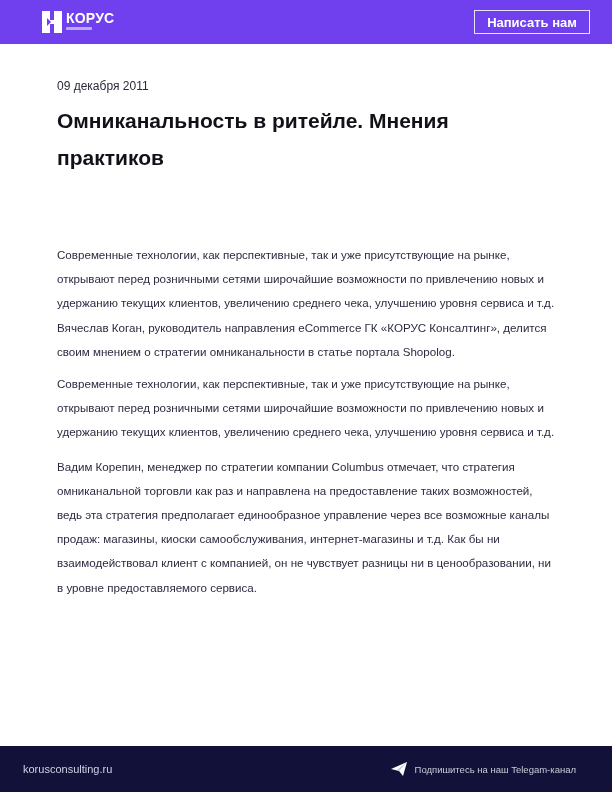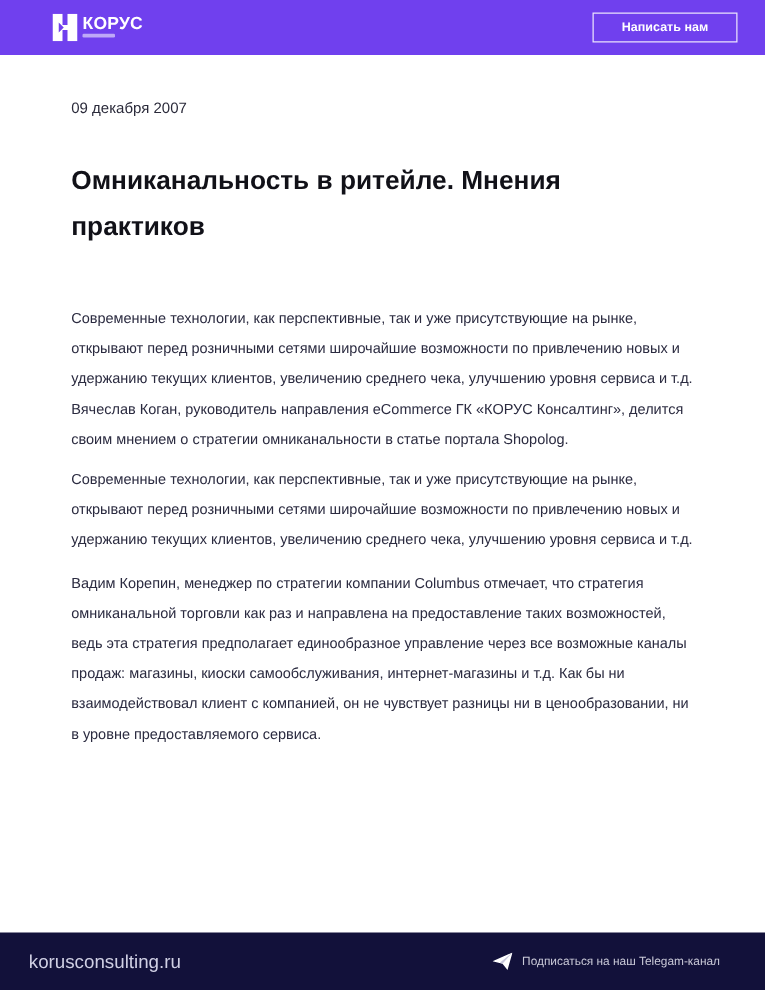--- a/index.html
+++ b/index.html
@@ -13,42 +13,42 @@
     }
     .logo { display: flex; align-items: flex-start; gap: 4px; padding-left: 20px; }
     .logo-mark { width: 20px; height: 22px; position: relative; }
     .logo-mark svg { display: block; }
     .logo-text { display: flex; flex-direction: column; line-height: 1; }
     .logo-name { color: #ffffff; font-weight: 700; font-size: 14px; letter-spacing: 0.2px; }
     .logo-sub { height: 3px; width: 26px; margin-top: 2px; background: rgba(255,255,255,0.55); border-radius: 1px; }
 
     .header-btn {
       width: 116px; height: 24px; border: 1px solid rgba(255,255,255,0.85);
-      color: #ffffff; font-size: 10px; font-weight: 700; display: flex;
+      color: #ffffff; font-size: 13px; font-weight: 700; display: flex;
       align-items: center; justify-content: center; background: transparent;
       cursor: pointer;
     }
 
     .date { position: absolute; left: 57px; top: 79px; font-size: 12px; color: #2a2a3a; }
 
     .title {
-      position: absolute; left: 57px; top: 126px; width: 500px;
+      position: absolute; left: 57px; top: 102px; width: 500px;
       font-size: 21px; font-weight: 700; line-height: 37px; color: #111118;
     }
 
     .body { position: absolute; left: 57px; top: 227px; width: 500px; margin-top: 16px; }
     .para { font-size: 11.6px; line-height: 24.2px; color: #2b2b40; margin-bottom: 8px; }
     .para:nth-child(2) { margin-bottom: 10px; }
 
     .footer {
       position: absolute; left: 0; bottom: 0; width: 612px; height: 46px;
       background: #12113a; display: flex; align-items: center;
       padding: 0 20px 0 23px;
     }
-    .footer-site { color: #d0d0e4; font-size: 15px; }
+    .footer-site { color: #d0d0e4; font-size: 11px; }
     .footer-right { margin-left: auto; display: flex; align-items: center; }
     .tg-icon { width: 16px; height: 14px; margin-right: 8px; }
     .tg-text { color: #cacad8; font-size: 9.5px; margin-right: 16px; }
     .sub-btn {
       width: 114px; height: 23px; border: 1px solid #d8d8e8; background: #ffffff;
       color: #12113a; font-size: 9px; font-weight: 700; display: flex;
       align-items: center; justify-content: center; cursor: pointer;
     }
   </style>
 </head>
@@ -65,34 +65,34 @@
       </svg>
     </span>
     <span class="logo-text">
       <span class="logo-name">КОРУС</span>
       <span class="logo-sub"></span>
     </span>
   </div>
   <button class="header-btn">Написать нам</button>
 </header>
 
-<div class="date">09 декабря 2007</div>
+<div class="date">09 декабря 2011</div>
 
 <h1 class="title">Омниканальность в ритейле. Мнения практиков</h1>
 
 <div class="body">
   <p class="para">Современные технологии, как перспективные, так и уже присутствующие на рынке, открывают перед розничными сетями широчайшие возможности по привлечению новых и удержанию текущих клиентов, увеличению среднего чека, улучшению уровня сервиса и т.д. Вячеслав Коган, руководитель направления eCommerce ГК «КОРУС Консалтинг», делится своим мнением о стратегии омниканальности в статье портала Shopolog.</p>
   <p class="para">Современные технологии, как перспективные, так и уже присутствующие на рынке, открывают перед розничными сетями широчайшие возможности по привлечению новых и удержанию текущих клиентов, увеличению среднего чека, улучшению уровня сервиса и т.д.</p>
   <p class="para">Вадим Корепин, менеджер по стратегии компании Columbus отмечает, что стратегия омниканальной торговли как раз и направлена на предоставление таких возможностей, ведь эта стратегия предполагает единообразное управление через все возможные каналы продаж: магазины, киоски самообслуживания, интернет-магазины и т.д. Как бы ни взаимодействовал клиент с компанией, он не чувствует разницы ни в ценообразовании, ни в уровне предоставляемого сервиса.</p>
 </div>
 
 <footer class="footer">
   <span class="footer-site">korusconsulting.ru</span>
   <div class="footer-right">
     <span class="tg-icon">
       <svg width="16" height="14" viewBox="0 0 16 14">
         <polygon points="0,7 16,0 12,14 8,9" fill="#ffffff"></polygon>
         <polygon points="8,9 16,0 6,8" fill="#c8c8dc"></polygon>
       </svg>
     </span>
-    <span class="tg-text">Подписаться на наш Telegam-канал</span>
+    <span class="tg-text">Подпишитесь на наш Telegam-канал</span>
   </div>
 </footer>
 
 </body></html>

